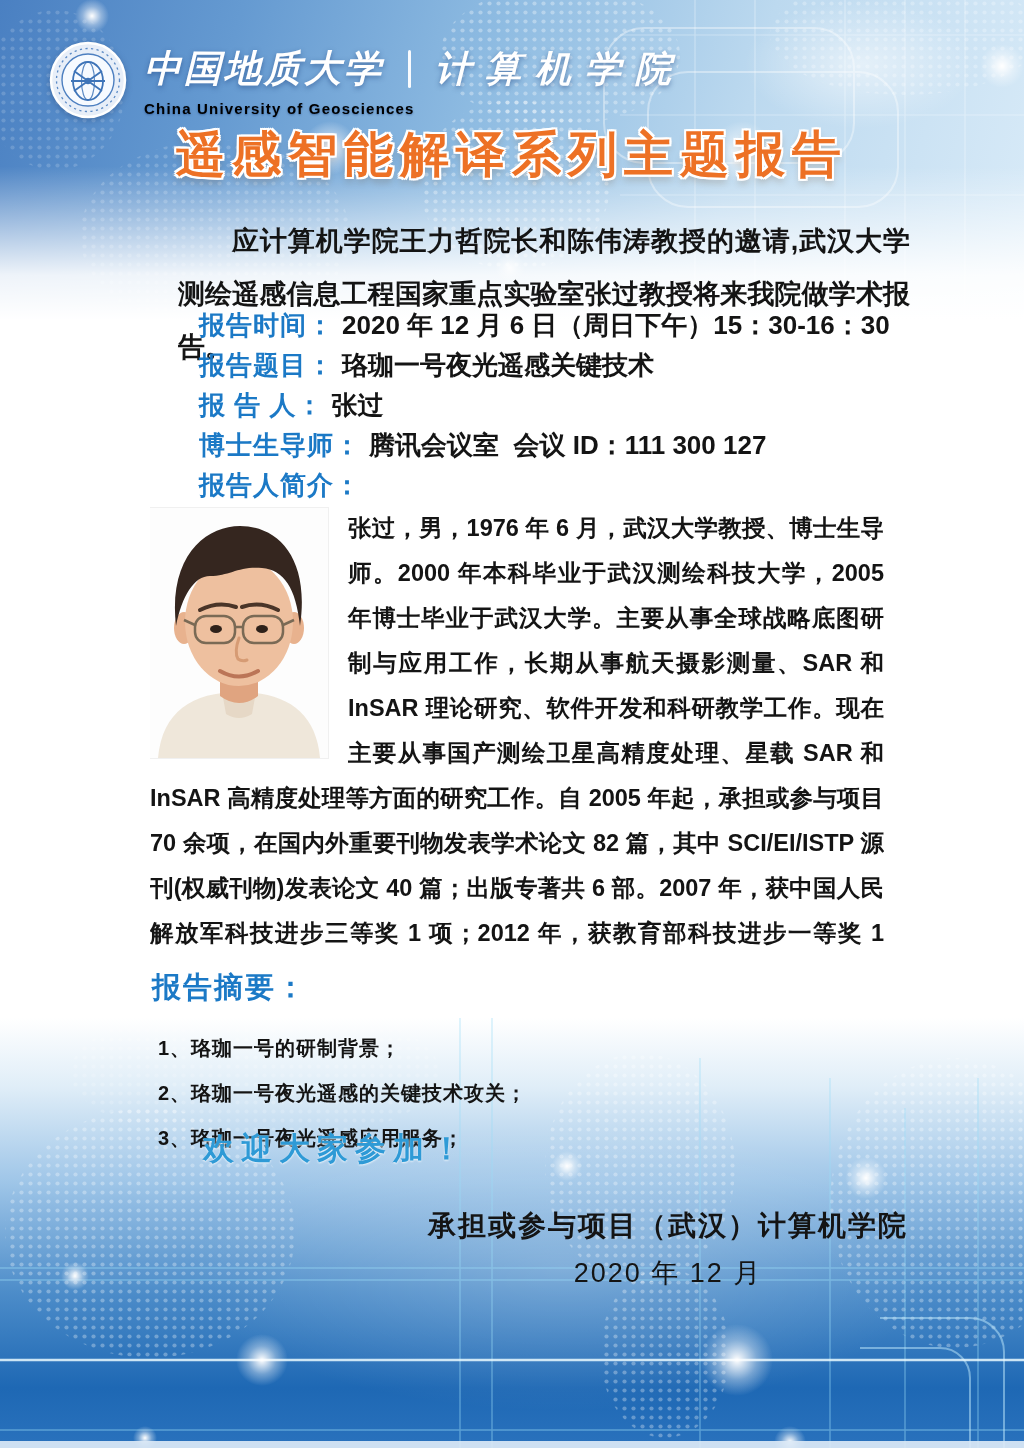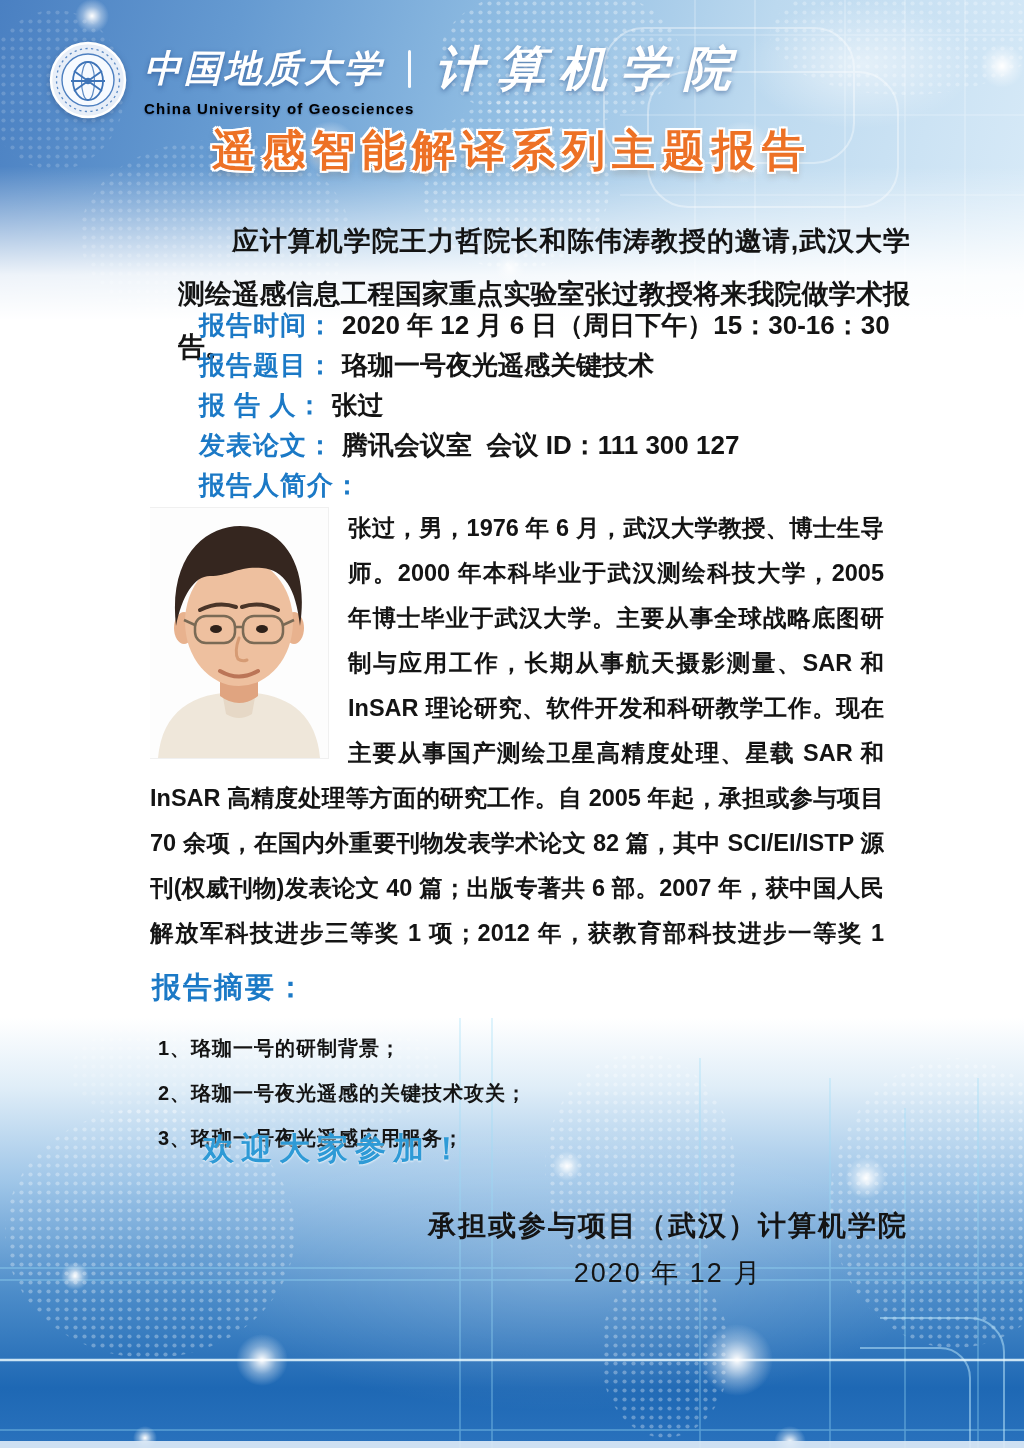--- a/index.html
+++ b/index.html
@@ -41,31 +41,31 @@
   .header{position:absolute;left:48px;top:40px;display:flex;align-items:flex-start;}
   .seal{width:80px;height:80px;flex:0 0 auto;filter:drop-shadow(0 2px 3px rgba(20,50,100,.35));}
   .header-names{margin-left:16px;color:#fff;}
   .name-row{display:flex;align-items:center;height:58px;gap:8px;}
   .uni-name{
     font-size:37px;font-weight:bold;letter-spacing:3px;color:#fff;
     text-shadow:0 2px 5px rgba(25,60,120,.5);font-family:"Liberation Serif","DejaVu Serif",serif;font-style:italic;
   }
   .name-sep{width:3px;height:38px;background:#fff;margin:0 16px;opacity:.95;border-radius:2px;}
   .dept-name{
-    font-size:48px;font-weight:bold;letter-spacing:14px;color:#fff;
+    font-size:36px;font-weight:bold;letter-spacing:14px;color:#fff;
     text-shadow:0 2px 5px rgba(25,60,120,.5);font-family:"Liberation Serif","DejaVu Serif",serif;font-style:italic;
   }
   .uni-en{
     font-size:15px;letter-spacing:1.2px;color:#000000;margin-top:2px;
     text-shadow:0 1px 2px rgba(25,60,120,.5);font-weight:bold;
   }
   
   .main-title{
     position:absolute;left:0;top:122px;width:1024px;text-align:center;
-    font-size:43px;font-weight:900;letter-spacing:7px;color:var(--title-orange);
+    font-size:49px;font-weight:900;letter-spacing:7px;color:var(--title-orange);
     text-shadow:
       -2px -2px 0 #fff, 2px -2px 0 #fff, -2px 2px 0 #fff, 2px 2px 0 #fff,
       -2px 0 0 #fff, 2px 0 0 #fff, 0 -2px 0 #fff, 0 2px 0 #fff,
       0 5px 7px rgba(110,70,25,.28);
   }
   
   .intro{
     position:absolute;left:150px;top:215px;width:732px;
     font-size:27px;font-weight:bold;color:var(--body-text);
     line-height:53px;text-indent:2em;text-align:justify;margin-left:28px;
@@ -227,21 +227,21 @@
     </div>
     <div class="detail-row">
       <span class="detail-label">报告题目：</span>
       <span class="detail-value">珞珈一号夜光遥感关键技术</span>
     </div>
     <div class="detail-row">
       <span class="detail-label">报 告 人：</span>
       <span class="detail-value">张过</span>
     </div>
     <div class="detail-row">
-      <span class="detail-label">发表论文：</span>
+      <span class="detail-label">博士生导师：</span>
       <span class="detail-value">腾讯会议室  会议 ID：111 300 127</span>
     </div>
     <div class="detail-row">
       <span class="detail-label">报告人简介：</span>
       <span class="detail-value"></span>
     </div>
   </div>
 
   <div class="bio">
     <svg class="speaker-photo" viewBox="0 0 178 250">

